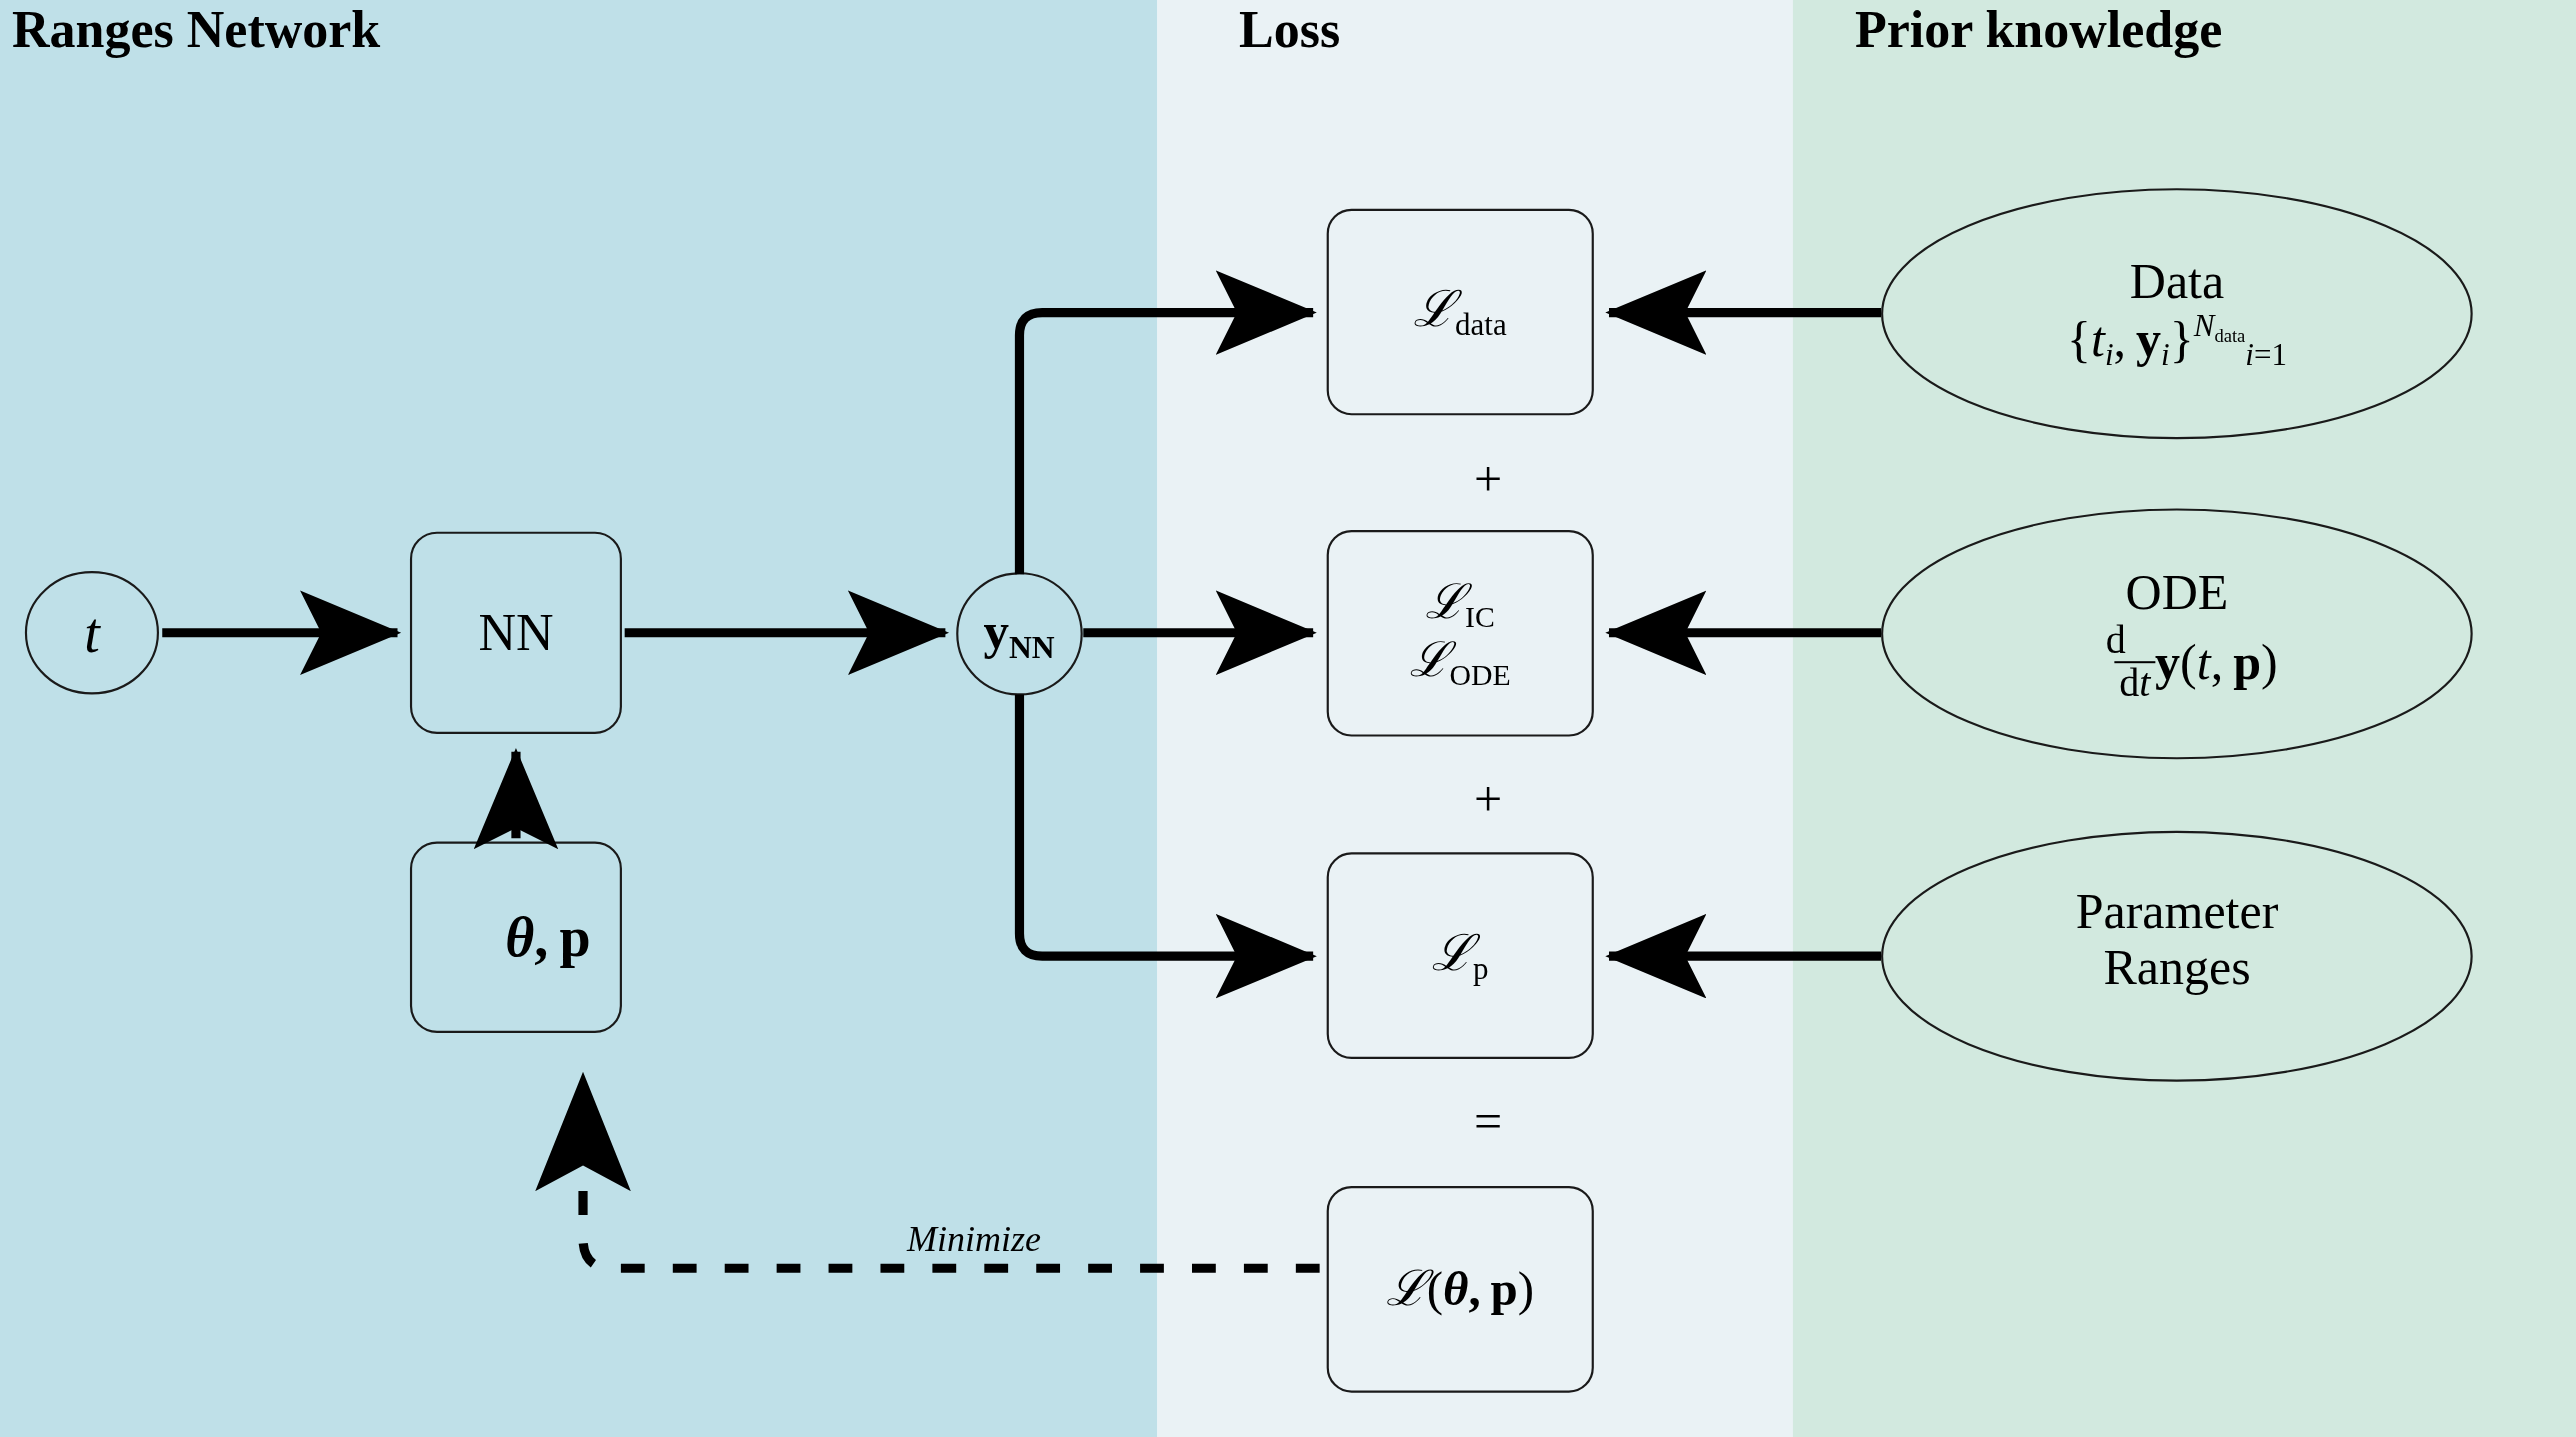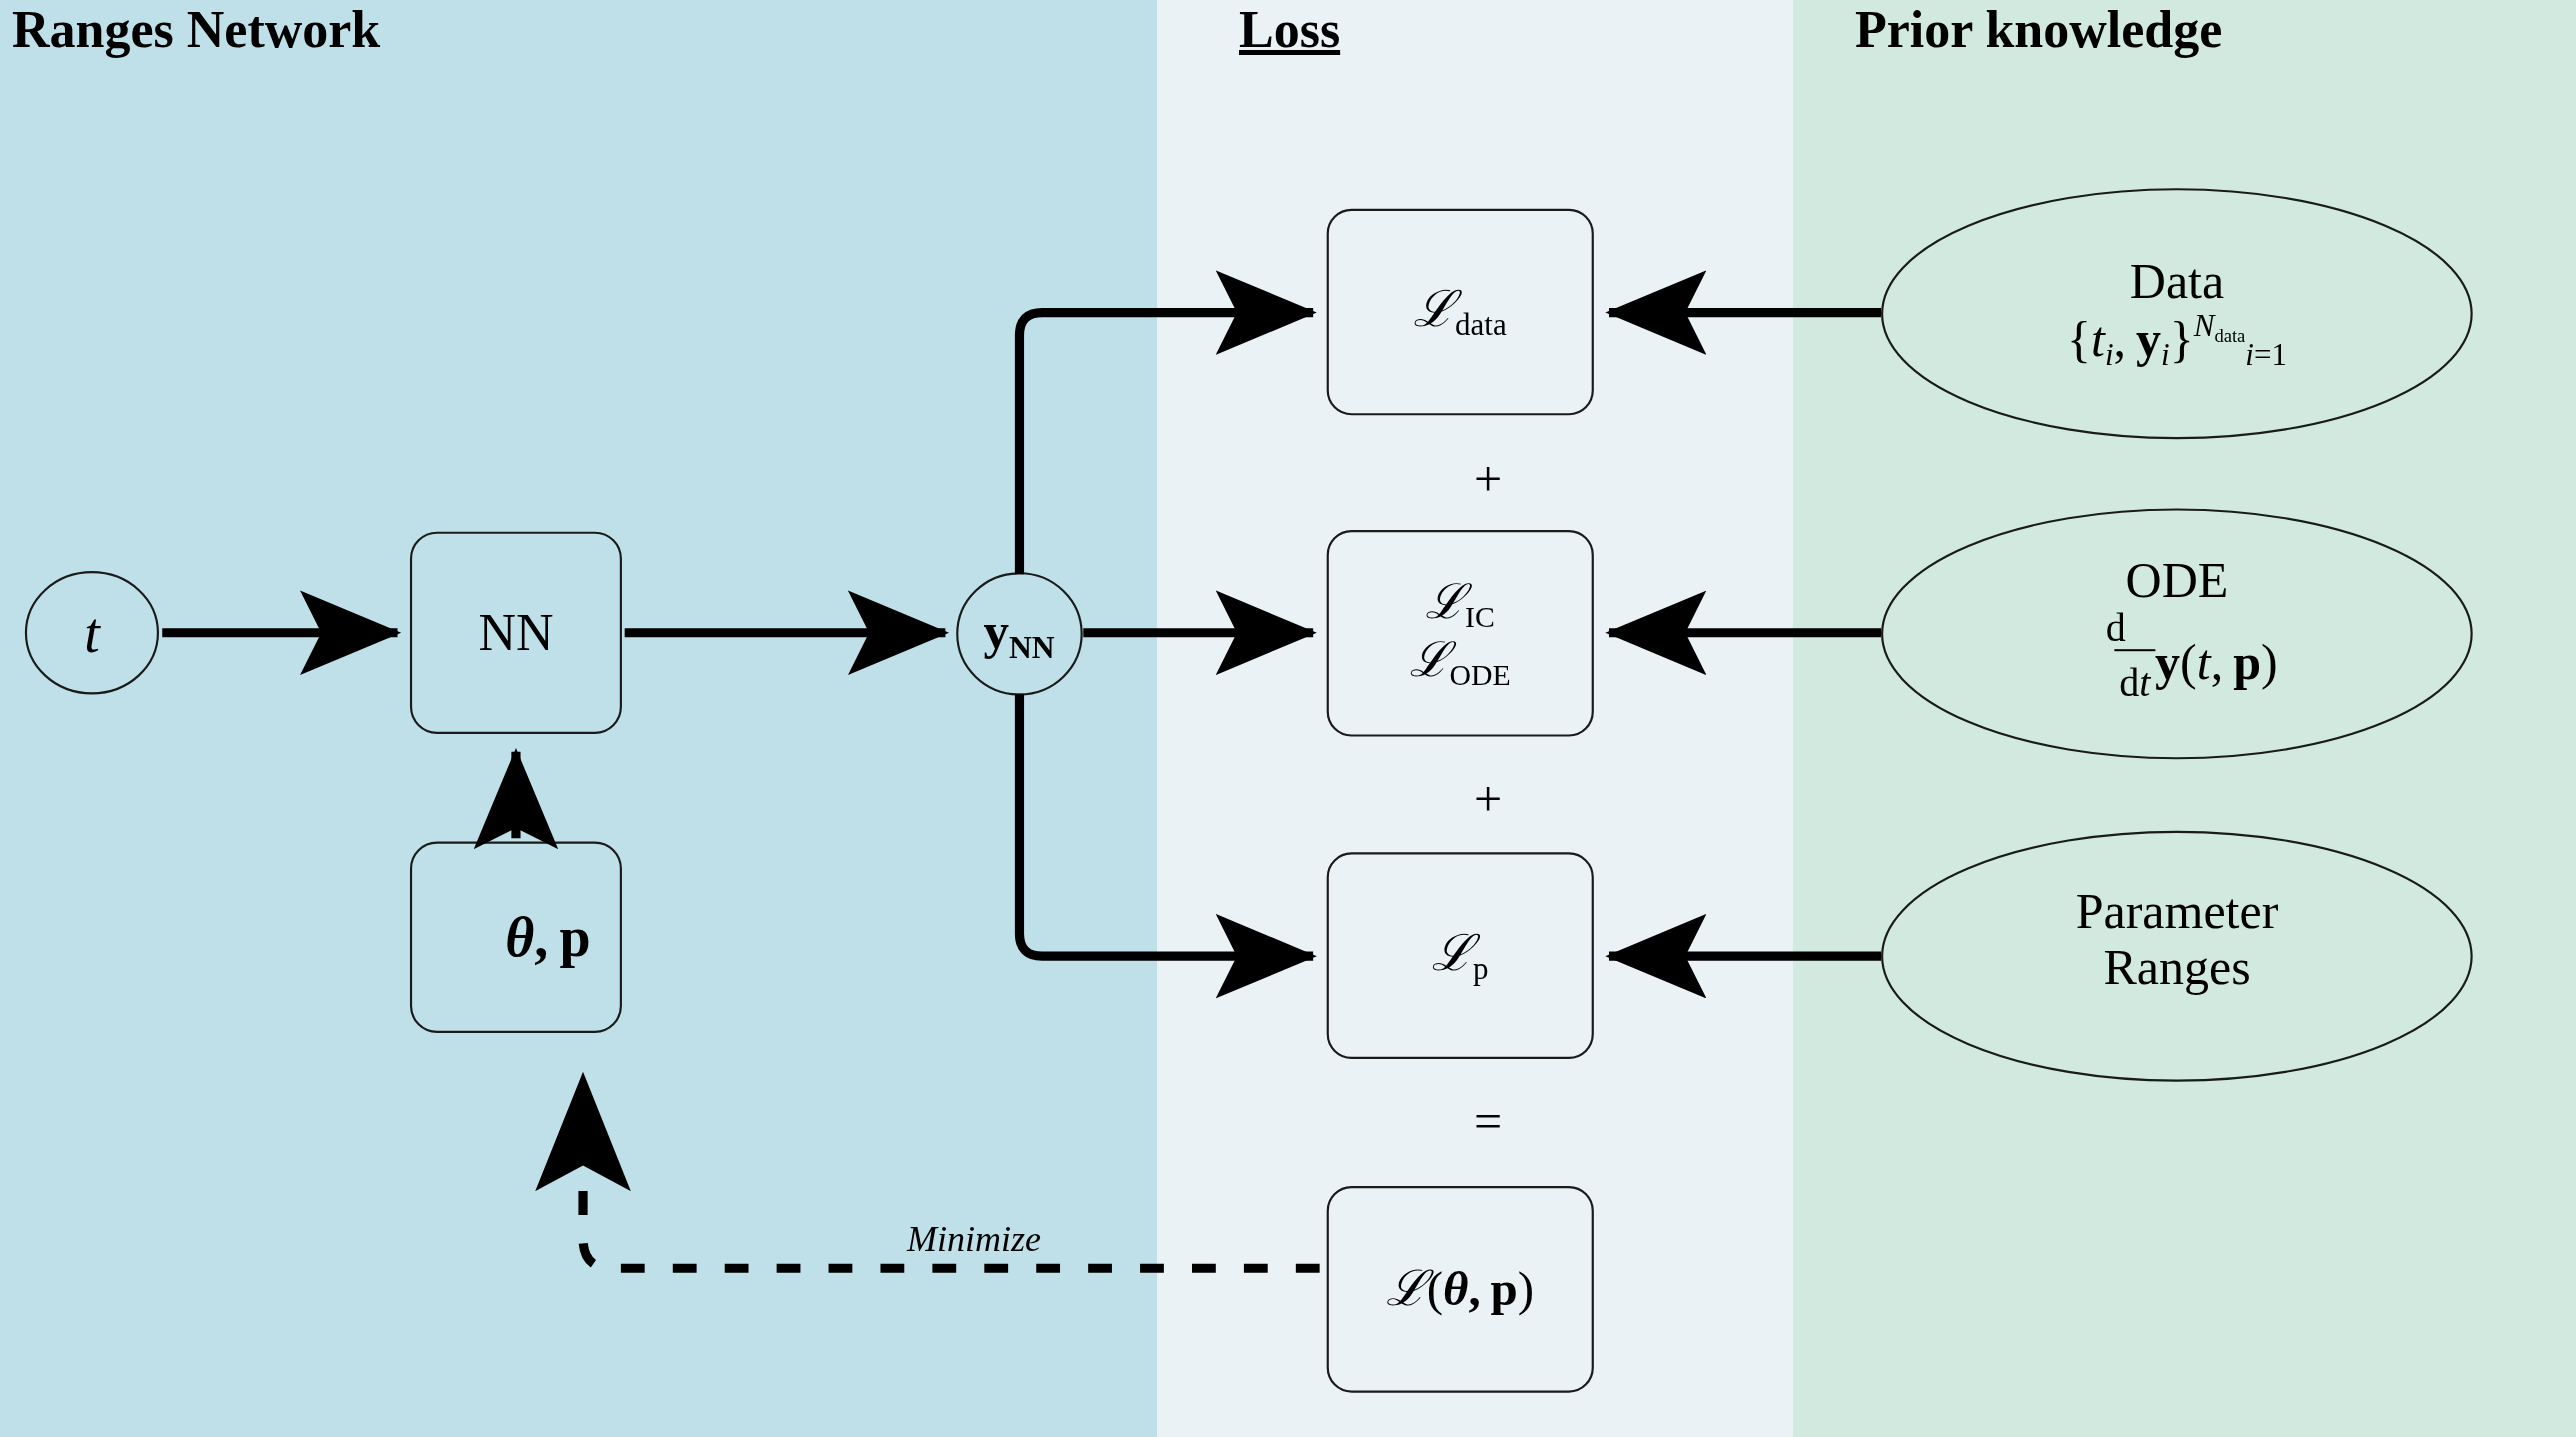--- a/index.html
+++ b/index.html
@@ -42,21 +42,21 @@
   }
   .cal{font-family:"DejaVu Serif",serif;font-style:italic;}
   .it{font-style:italic;}
   .bd{font-weight:bold;}
   .bdit{font-weight:bold;font-style:italic;}
   .sub{font-size:.62em;vertical-align:-0.30em;}
   .sup{font-size:.62em;vertical-align:0.62em;}
   .subsub{font-size:.60em;vertical-align:-0.28em;}
   .frac{display:inline-block;vertical-align:-0.42em;text-align:center;font-size:.80em;line-height:1.02;}
   .frac .num{display:block;padding:0 .12em;}
-  .frac .den{display:block;border-top:2.2px solid #000;padding:12px .12em;margin-left:38px;}
+  .frac .den{display:block;border-top:2.2px solid #000;padding:0 .12em;margin-left:38px;}
   .stack{display:block;}
 </style>
 </head>
 <body>
 
 <div id="stage">
 
   <svg width="2576" height="1437" viewBox="0 0 4763 2657">
     <defs>
       <marker id="ah" markerWidth="13" markerHeight="13" refX="10.6" refY="4.6" orient="auto" markerUnits="strokeWidth">
@@ -103,21 +103,21 @@
     <line x1="3478" y1="578" x2="2975" y2="578" stroke="#000" stroke-width="17" marker-end="url(#ah)"></line>
 
     <line x1="3478" y1="1170" x2="2975" y2="1170" stroke="#000" stroke-width="17" marker-end="url(#ah)"></line>
 
     <line x1="3478" y1="1768" x2="2975" y2="1768" stroke="#000" stroke-width="17" marker-end="url(#ah)"></line>
 
     <path d="M2440,2345 L1130,2345 Q1078,2345 1078,2290 L1078,1990" fill="none" stroke="#000" stroke-width="17" stroke-dasharray="44 52" stroke-linecap="butt" marker-end="url(#ahThin)"></path>
   </svg>
 
   <div class="col-label" style="left:12px;top:4.3px;">Ranges Network</div>
-  <div class="col-label" style="left:1239px;top:4.3px;text-decoration:underline;">Loss</div>
+  <div class="col-label" style="left:1239px;top:4.3px;">Loss</div>
   <div class="col-label" style="left:1855px;top:4.3px;">Prior knowledge</div>
 
   <div class="node-label" style="left:92px;top:633px;font-size:56px;"><span class="it">t</span></div>
 
   <div class="node-label" style="left:516px;top:633px;font-size:52px;">NN</div>
 
   <div class="node-label" style="left:516px;top:937px;font-size:56px;margin-left:32px;"><span class="bdit">θ</span><span class="bd">, p</span></div>
 
   <div class="node-label" style="left:1019px;top:634px;font-size:51px;"><span class="bd">y</span><span class="bd sub">NN</span></div>
 

